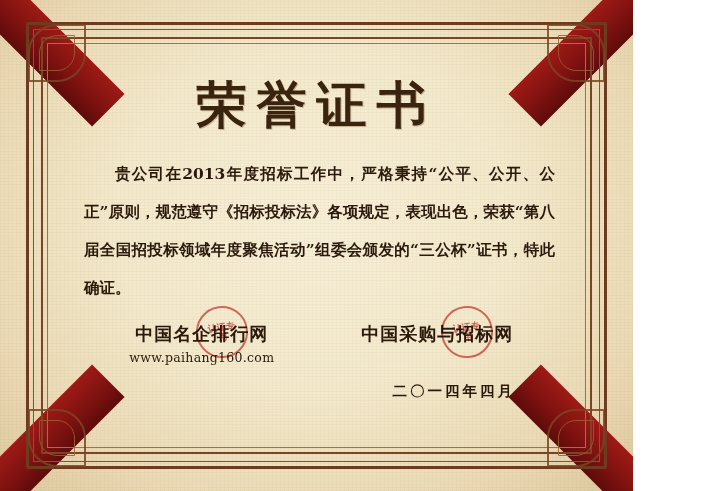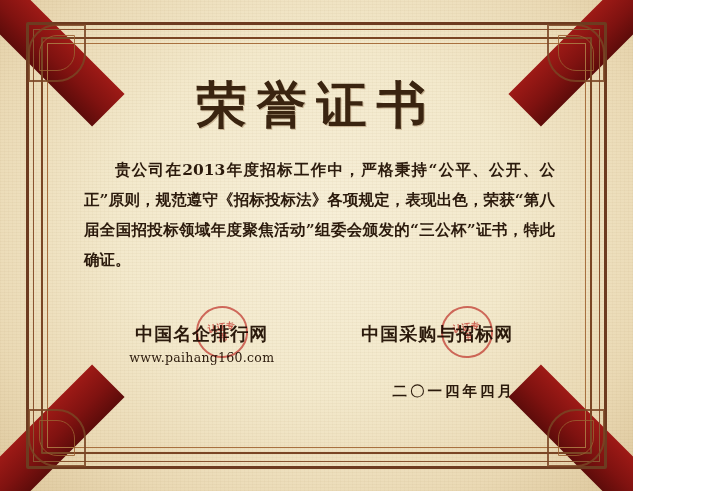--- a/index.html
+++ b/index.html
@@ -111,21 +111,21 @@
     font-size: 19px;
     font-weight: bold;
     color: #2b1a0c;
     letter-spacing: 1px;
   }
   #body-text {
     margin-top: 16px;
     margin-left: 24px;
     margin-right: 18px;
     font-size: 15.5px;
-    line-height: 30px;
+    line-height: 38px;
     color: #2b1a0c;
     text-align: justify;
     text-indent: 2em;
     font-weight: bold;
   }
   #signature-row {
     position: absolute;
     left: 24px;
     right: 18px;
     top: 268px;

